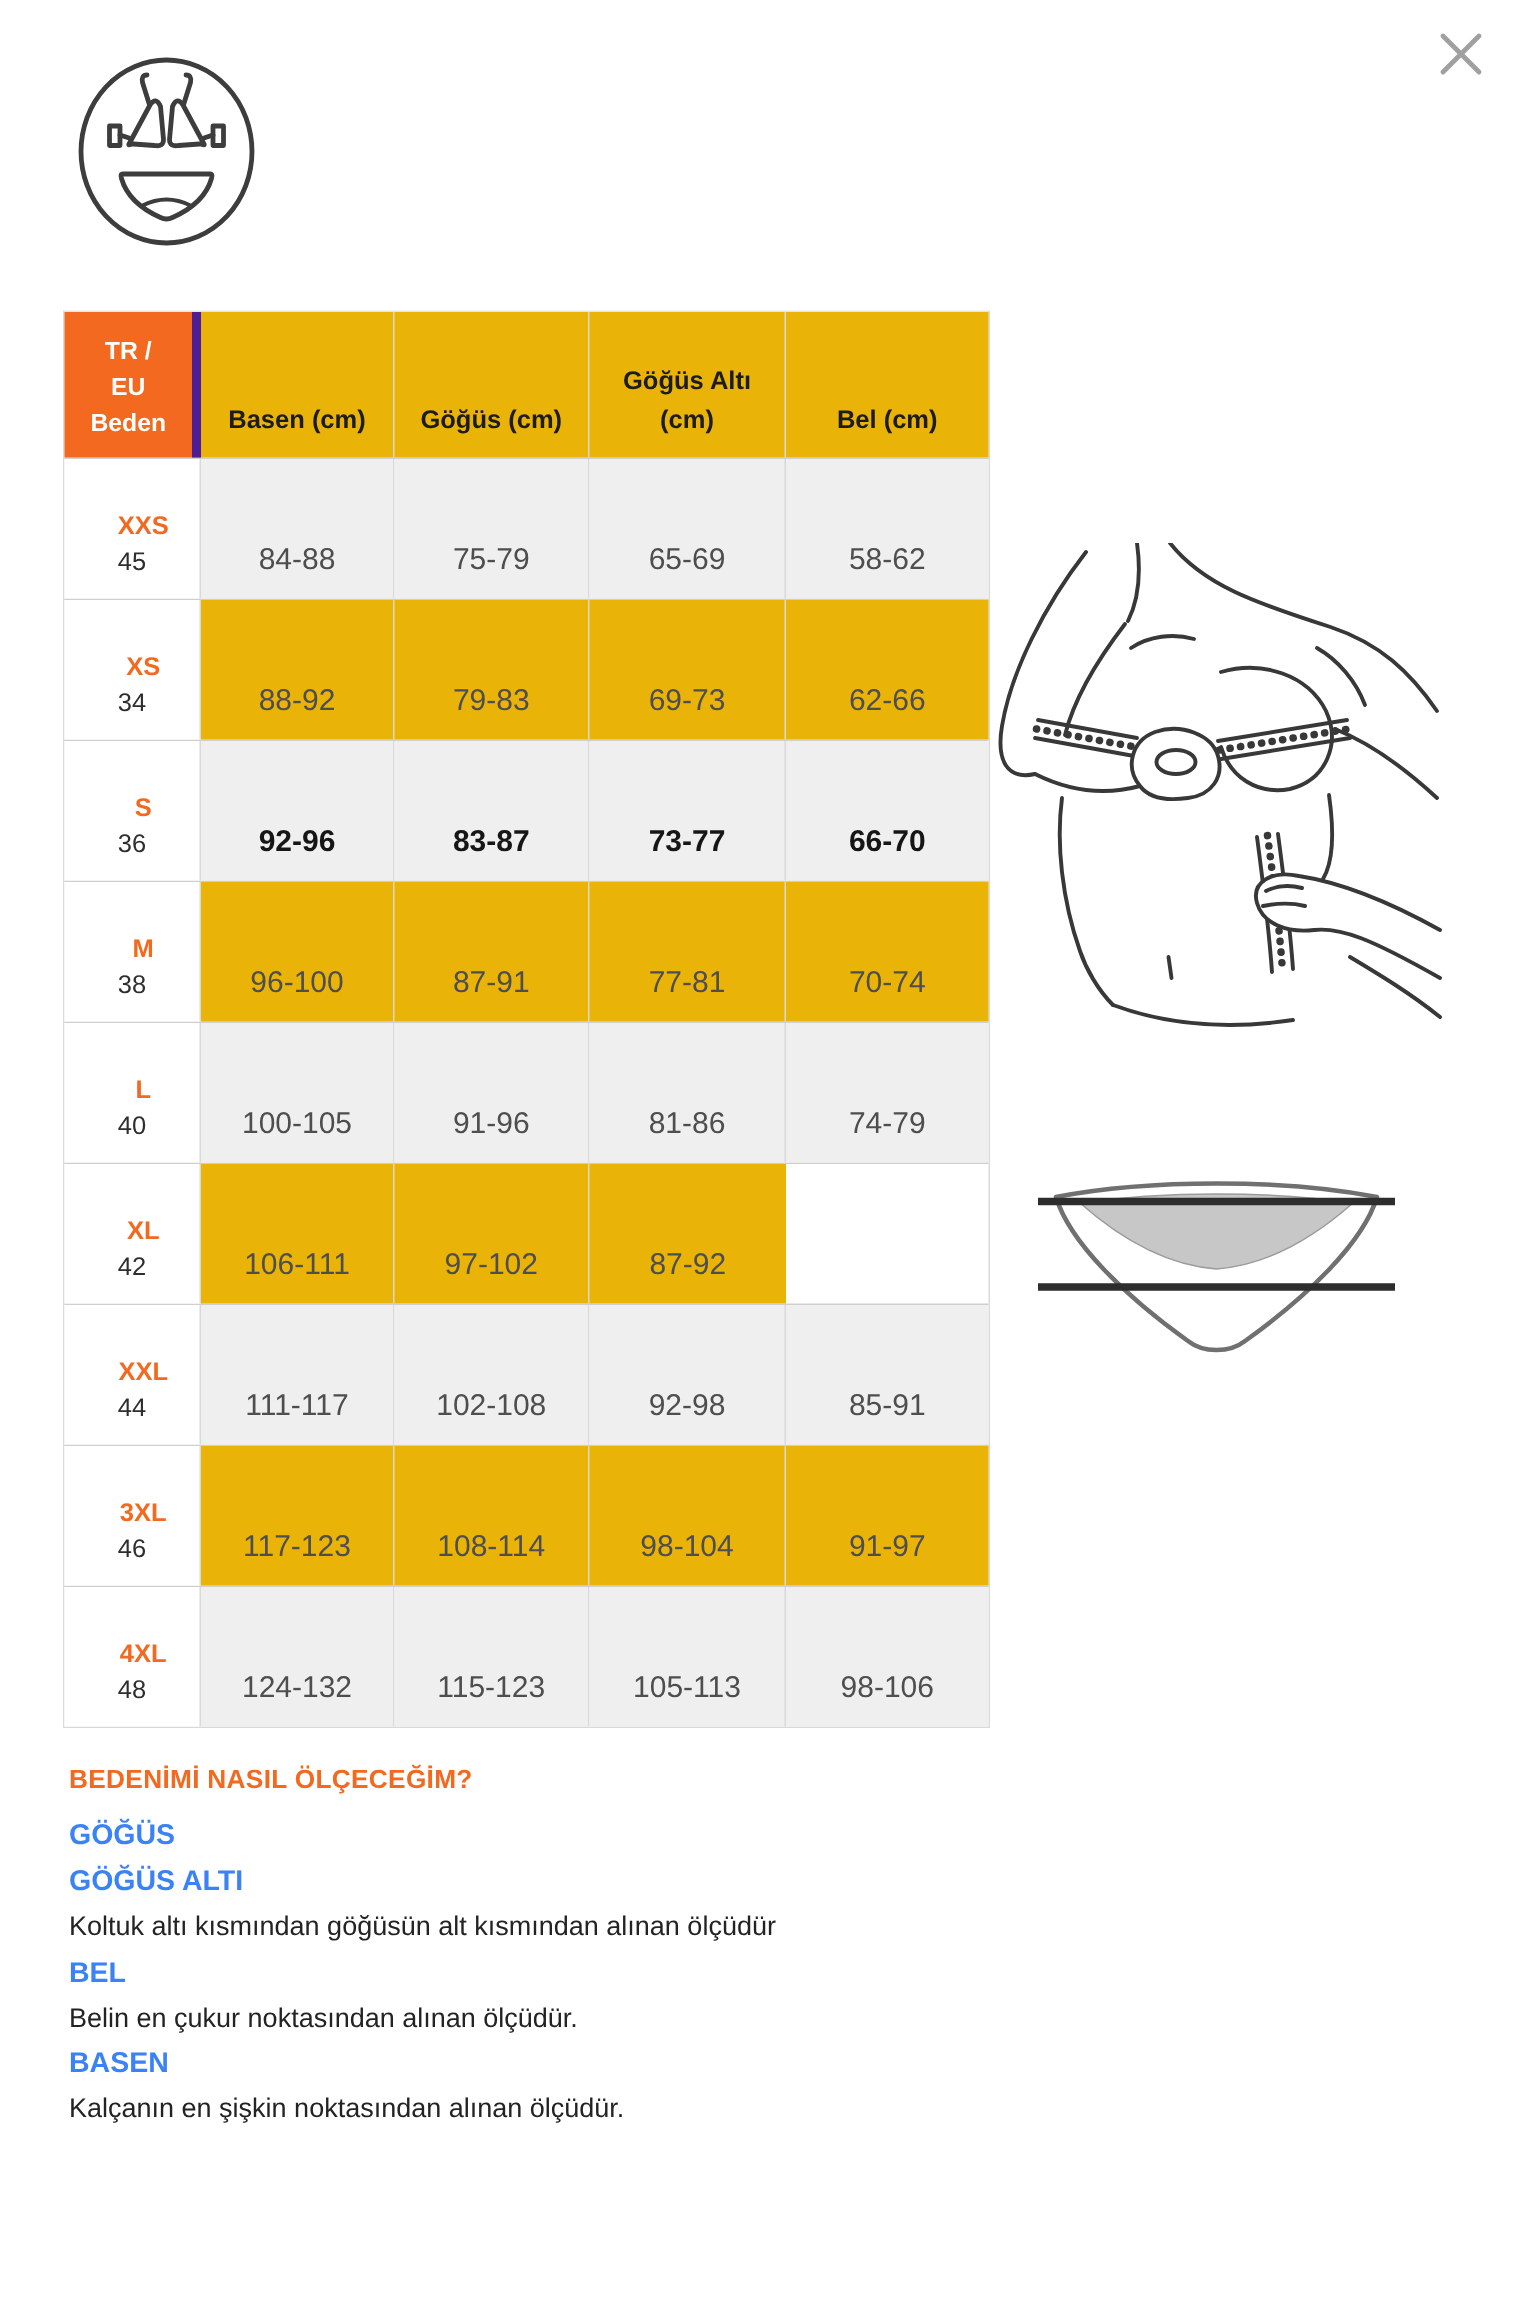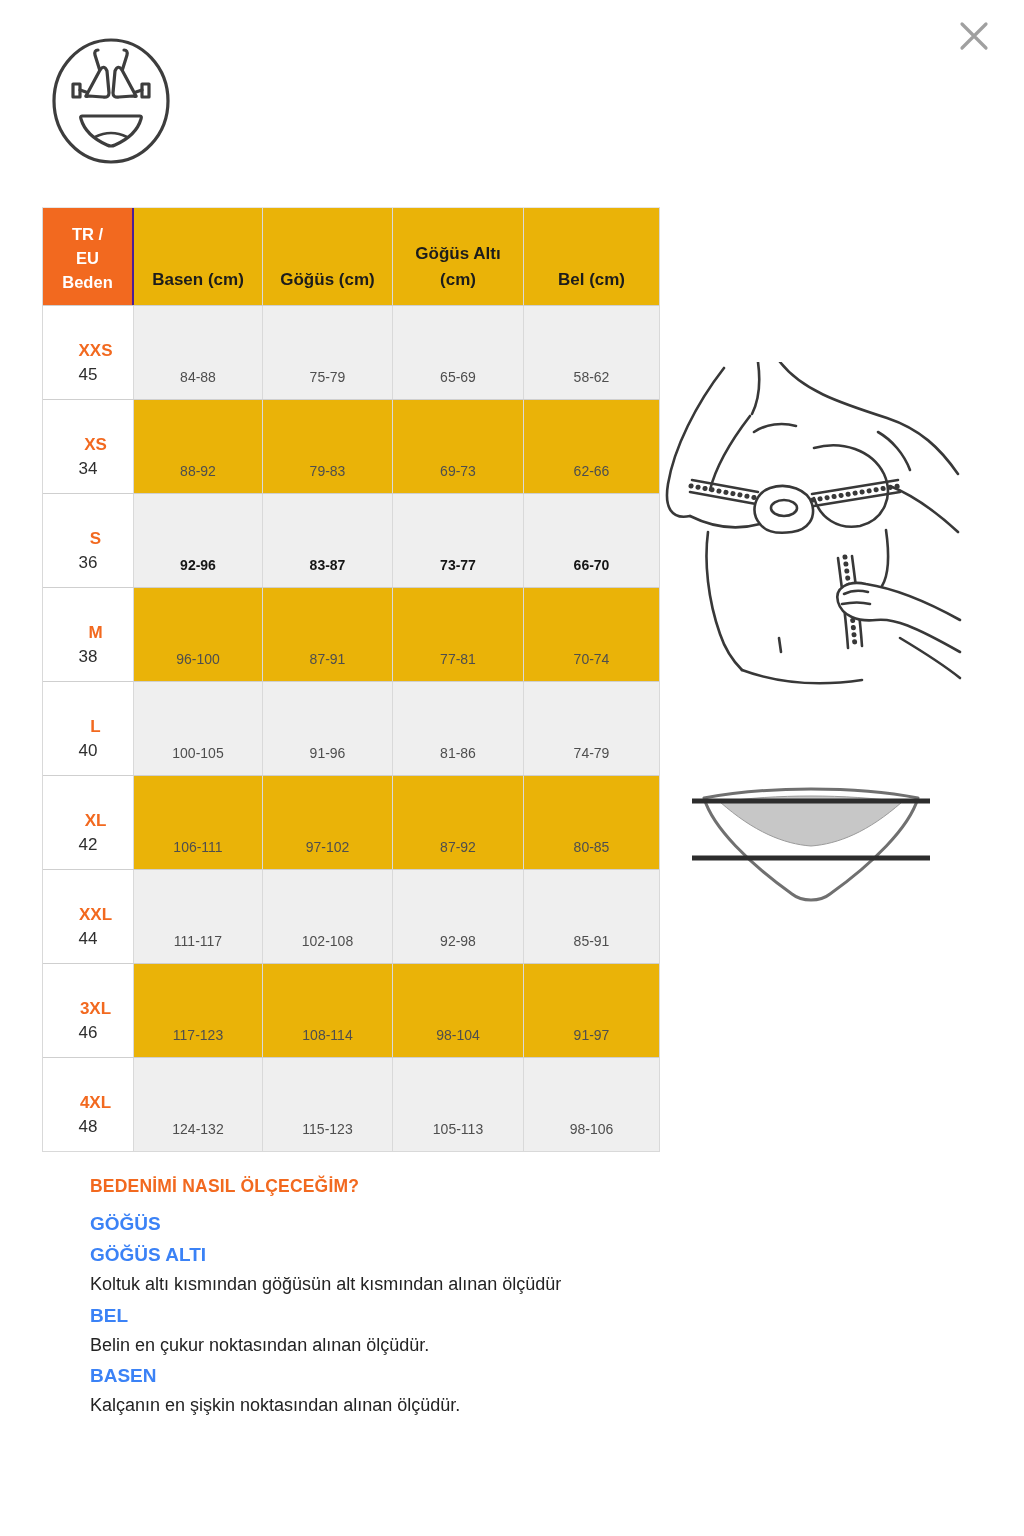--- a/index.html
+++ b/index.html
@@ -37,40 +37,40 @@
   .thead-row{height:97px;}
   .body-row{height:93px;}
   .tcell{
     box-sizing:border-box;display:flex;flex-direction:column;
     justify-content:flex-end;align-items:center;text-align:center;
     border-right:1px solid #d9d9d9;background:#eab308;
   }
   .tcell:last-child{border-right:none;}
   .corner-cell{
     background:#f2691f;color:#ffffff;font-weight:bold;font-size:16.5px;
-    line-height:1.45;padding-bottom:10px;border-right:2px solid #4c1d95;
+    line-height:1.45;padding-bottom:10px;border-right:6px solid #4c1d95;
   }
   .corner-cell span{display:block;}
   .col-header{
     font-size:17px;font-weight:bold;color:#1c1c1c;line-height:1.5;
     padding:0 6px 13px 6px;
   }
-  .cell-val{font-size:14px;color:#4e4e4e;padding-bottom:14px;}
+  .cell-val{font-size:20px;color:#4e4e4e;padding-bottom:14px;}
   .body-row.shaded .cell-val{background:#efefef;}
   .body-row.hl .cell-val{font-weight:bold;color:#161616;}
   .size-cell{padding-bottom:12px;background:#fff;}
   .sz-label{color:#f2691f;font-weight:bold;font-size:17px;line-height:1.6;margin-left:15px;}
   .sz-eu{color:#2e2e2e;font-size:17px;line-height:1.35;}
 
   
   .torso-illu{position:absolute;left:662px;top:362px;}
   .panty-illu{position:absolute;left:686px;top:768px;}
 
   
-  .info{position:absolute;left:46px;top:1176px;width:910px;margin-left:44px;}
+  .info{position:absolute;left:46px;top:1176px;width:910px;}
   .info-heading{
     color:#f2691f;font-weight:bold;font-size:17.5px;letter-spacing:.2px;
     margin:0 0 16px 0;
   }
   .info-term{font-size:19px;font-weight:bold;color:#3b82f6;margin:9px 0 7px 0;}
   .info-desc{font-size:18px;color:#232323;margin:0;line-height:1.25;}
 
   svg{display:block;}
 </style>
 </head>
@@ -171,21 +171,20 @@
           <div class="tcell cell-val">74-79</div>
         </div>
         <div class="trow body-row">
           <div class="tcell size-cell">
             <span class="sz-label">XL</span>
             <span class="sz-eu">42</span>
           </div>
           <div class="tcell cell-val">106-111</div>
           <div class="tcell cell-val">97-102</div>
           <div class="tcell cell-val">87-92</div>
-          <div class="tcell cell-val">80-85</div>
         </div>
         <div class="trow body-row shaded">
           <div class="tcell size-cell">
             <span class="sz-label">XXL</span>
             <span class="sz-eu">44</span>
           </div>
           <div class="tcell cell-val">111-117</div>
           <div class="tcell cell-val">102-108</div>
           <div class="tcell cell-val">92-98</div>
           <div class="tcell cell-val">85-91</div>

